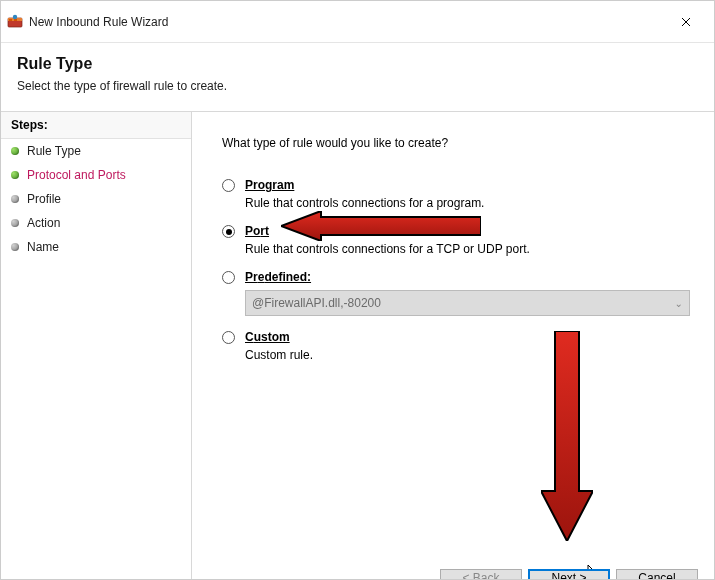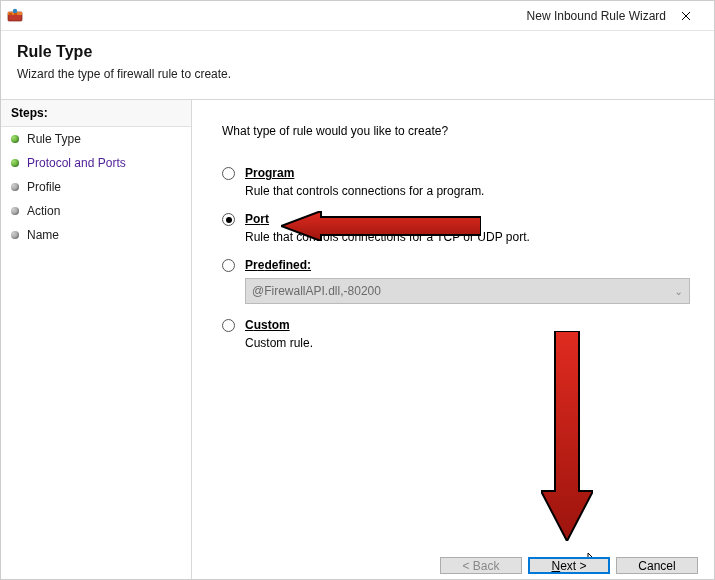--- a/index.html
+++ b/index.html
@@ -12,24 +12,23 @@
     width: 715px;
     height: 580px;
     overflow: hidden;
     position: relative;
     border: 1px solid #ccc;
   }
   
   .titlebar {
     display: flex;
     align-items: center;
-    height: 30px;
+    height: 42px;
     padding: 0 8px 0 6px;
     border-bottom: 1px solid #e5e5e5;
-    text-align: right;
   }
   .titlebar-icon {
     width: 16px; height: 16px;
     margin-right: 6px;
     display: inline-flex; align-items:center; justify-content:center;
   }
   .titlebar-title { flex: 1; font-size: 12px; color:#222;}
   .titlebar-close {
     width: 40px; height: 28px;
     display:flex; align-items:center; justify-content:center;
@@ -69,21 +68,21 @@
   }
   .step-item {
     display:flex;
     align-items:center;
     padding: 5px 10px;
     gap: 8px;
     font-size:12px;
     color:#222;
     cursor: pointer;
   }
-  .step-item.current { color: #4c1d95; }
+  .step-item.current { color: #be185d; }
   .step-dot {
     width: 8px; height:8px; border-radius:50%;
     background: radial-gradient(circle at 30% 30%, #9fe06a, #3a8a1a);
     box-shadow: inset -1px -1px 1px rgba(0,0,0,.2);
     flex:none;
   }
   .step-dot.grey {
     background: radial-gradient(circle at 30% 30%, #d0d0d0, #808080);
   }
 
@@ -200,21 +199,21 @@
   <span class="titlebar-title">New Inbound Rule Wizard</span>
   <div class="titlebar-close">
     <svg width="10" height="10" viewBox="0 0 10 10">
       <path d="M1 1 L9 9 M9 1 L1 9" stroke="#000" stroke-width="1"></path>
     </svg>
   </div>
 </div>
 
 <div class="header">
   <h1>Rule Type</h1>
-  <p>Wizard the type of firewall rule to create.</p>
+  <p>Select the type of firewall rule to create.</p>
 </div>
 
 <div class="main">
   <div class="sidebar">
     <div class="sidebar-header">Steps:</div>
 
     <div class="step-item">
       <span class="step-dot"></span>
       <span>Rule Type</span>
     </div>

